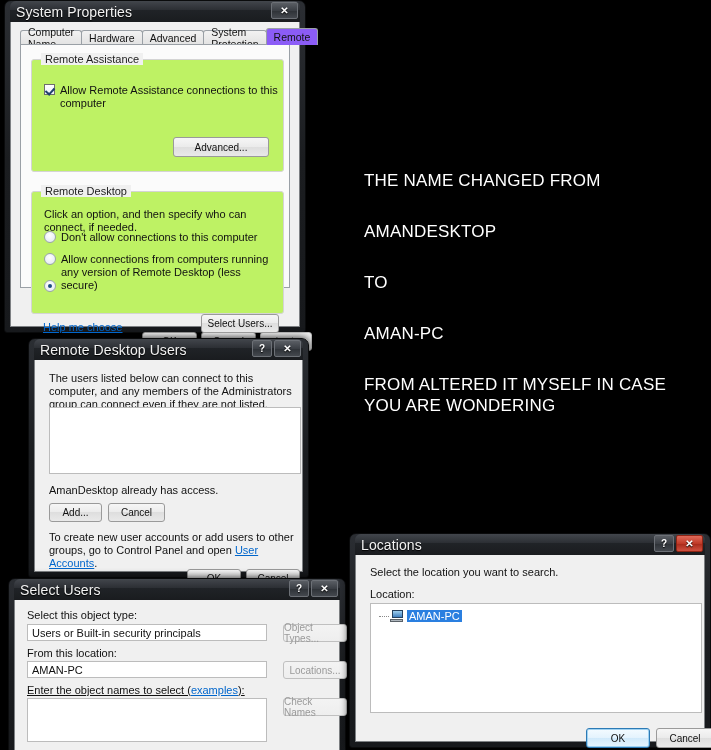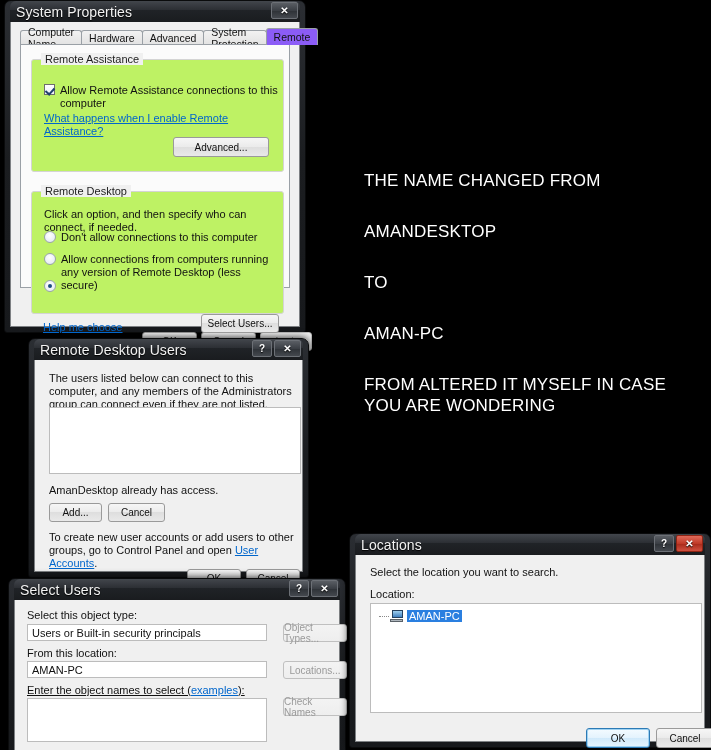--- a/index.html
+++ b/index.html
@@ -193,23 +193,20 @@
       </div>
 
       <div class="tabpage">
 
         <div class="grp" style="left:10px; top:14px; width:253px; height:113px;">
           <span class="grp-title">Remote Assistance</span>
 
           <div class="cbox" style="left:12px; top:24px;"></div>
           <div class="lbl" style="left:28px; top:24px; width:220px;">Allow Remote Assistance connections to this computer</div>
 
-          <div class="lbl" style="left:12px; top:52px; width:230px;">
-            <span class="lnk">What happens when I enable Remote Assistance?</span>
-          </div>
 
           <div class="btn" style="left:141px; top:77px; width:96px; height:20px;">Advanced...</div>
         </div>
 
         <div class="grp" style="left:10px; top:146px; width:253px; height:123px;">
           <span class="grp-title">Remote Desktop</span>
 
           <div class="lbl" style="left:12px; top:16px; width:235px;">Click an option, and then specify who can connect, if needed.</div>
 
           <div class="radio" style="left:12px; top:39px;"></div>

